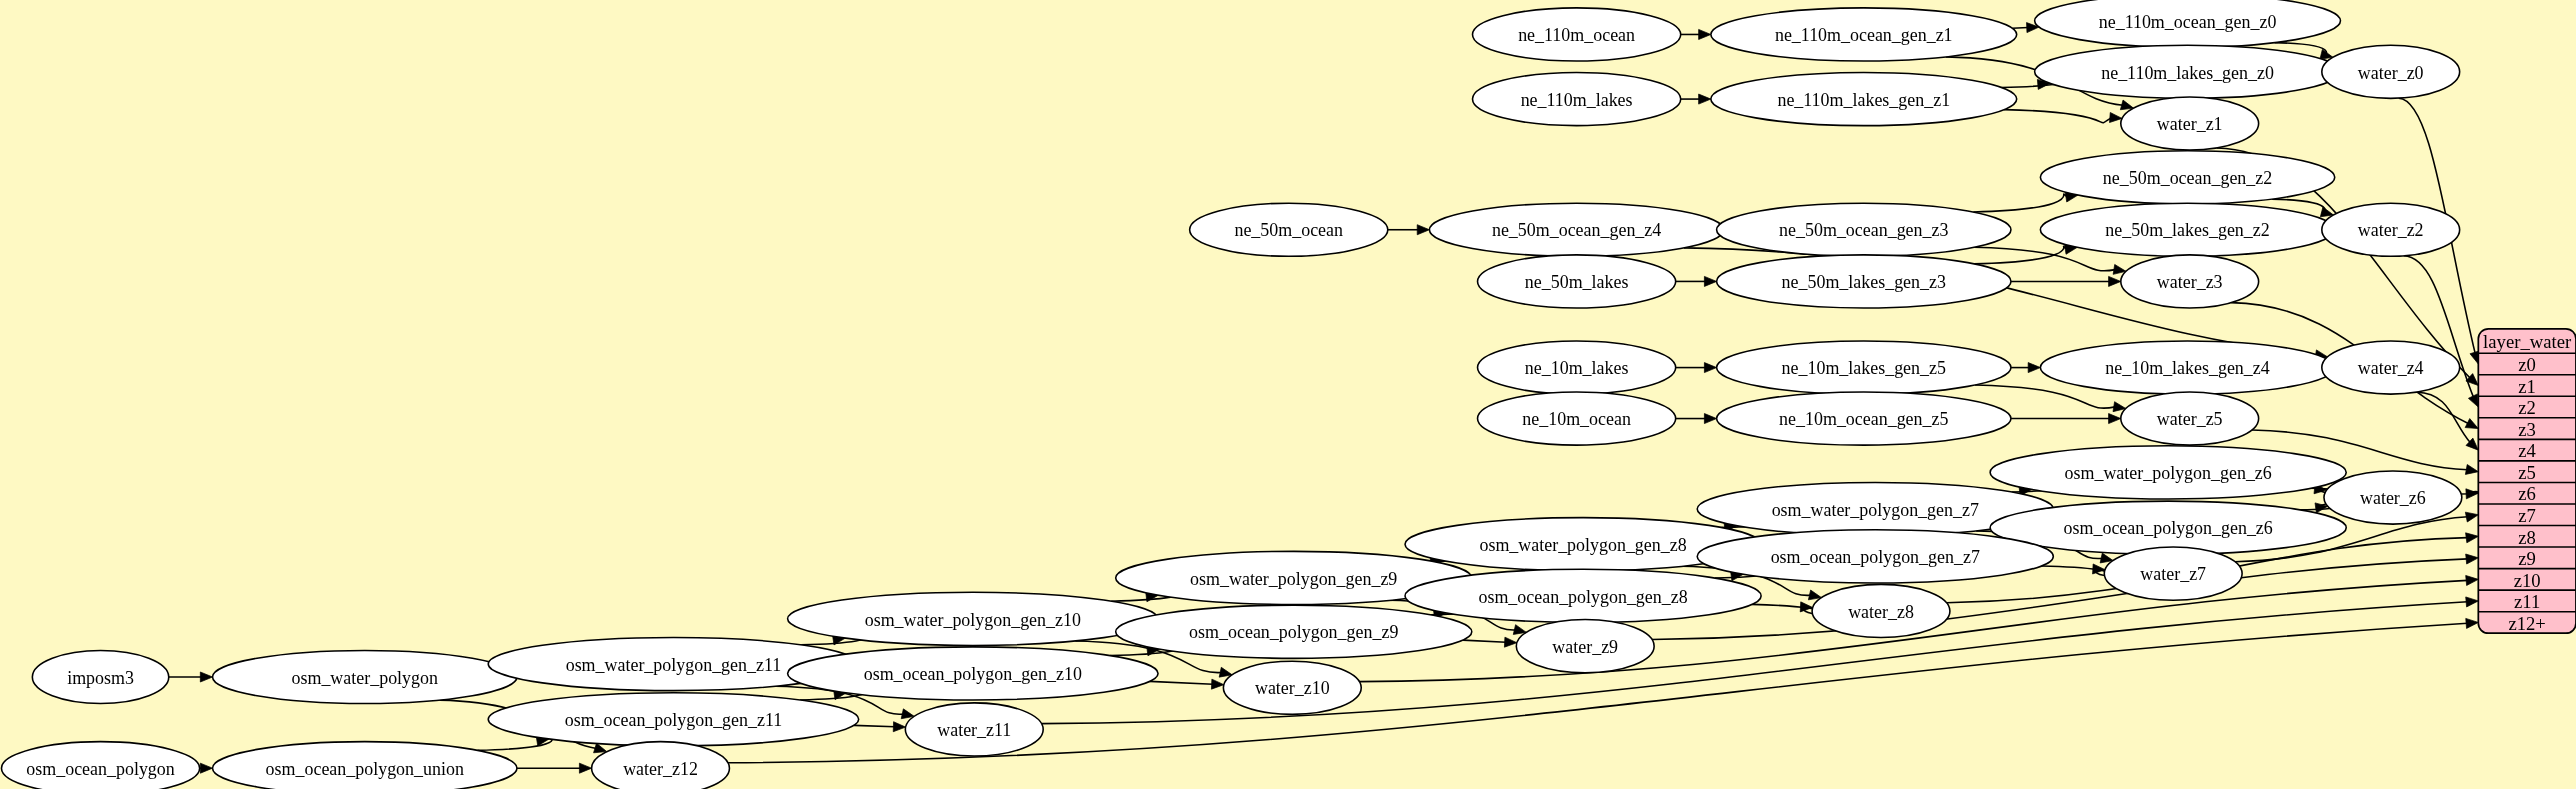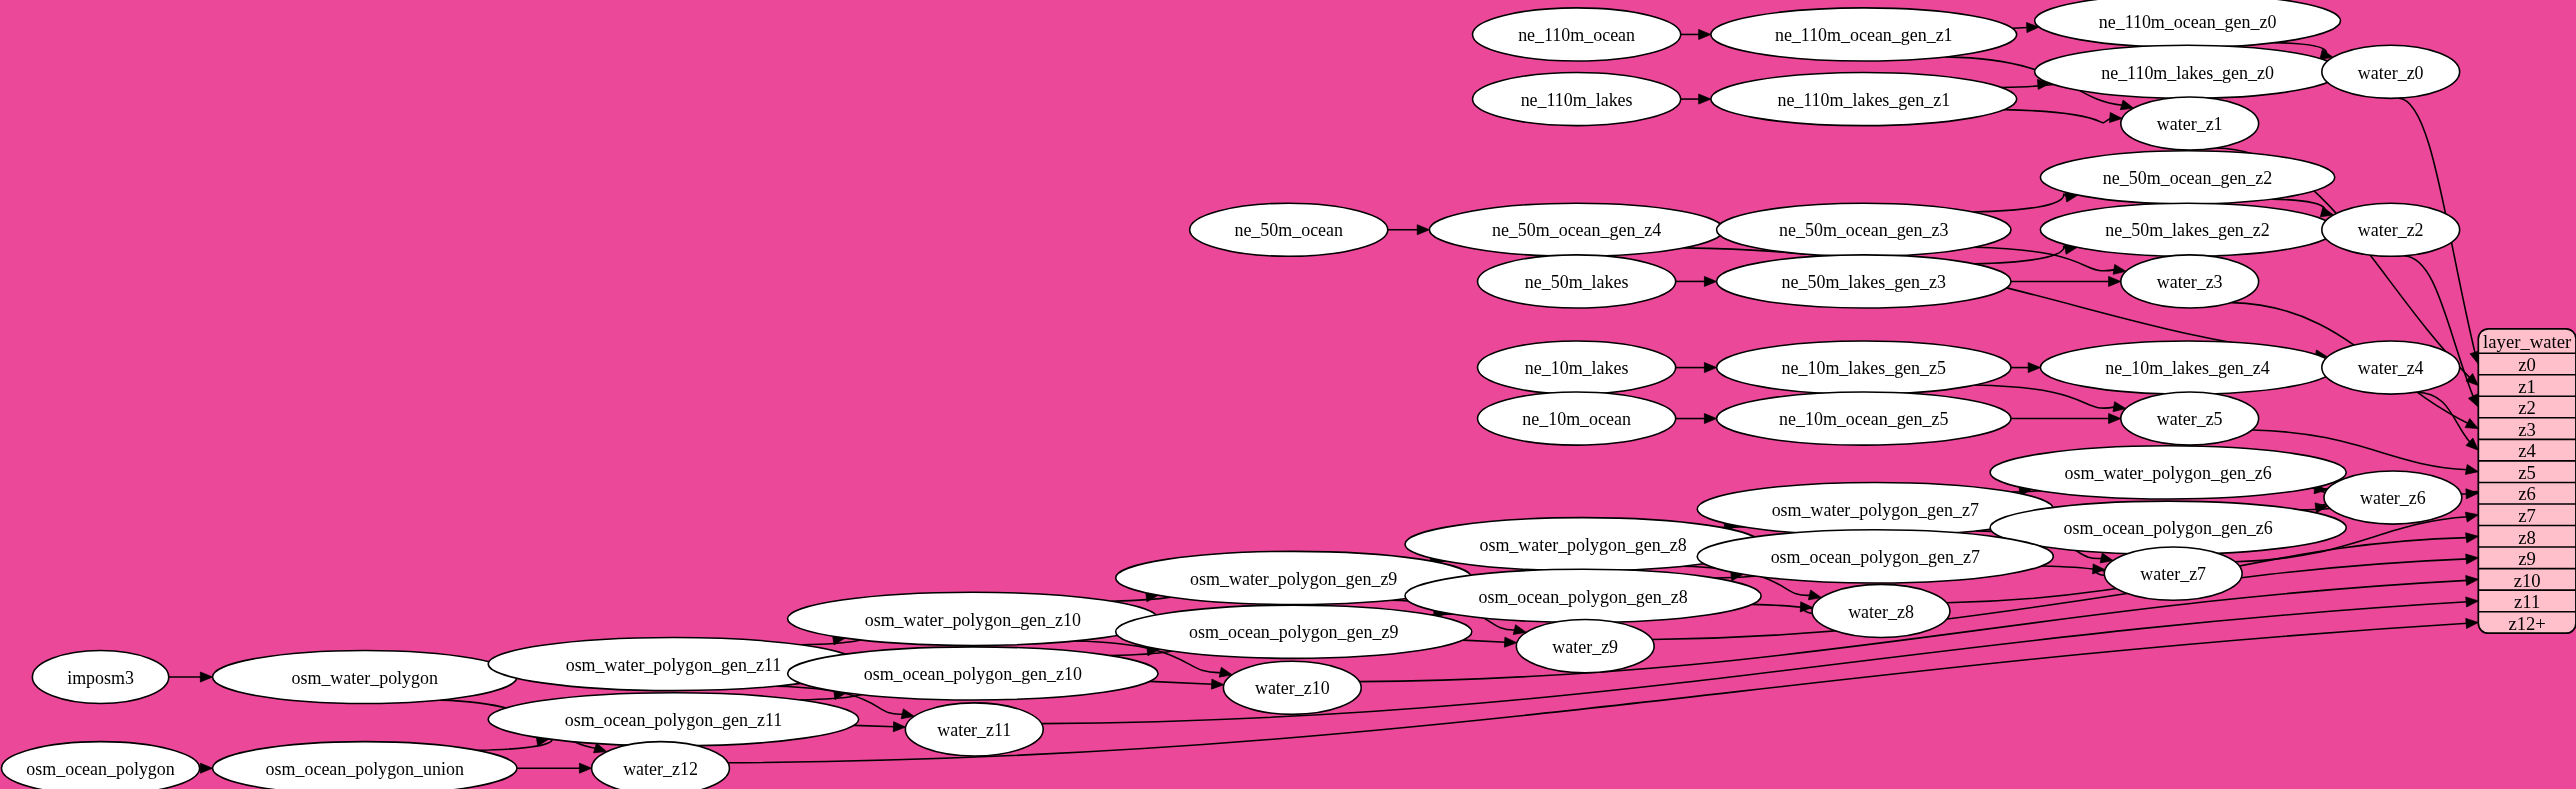--- a/index.html
+++ b/index.html
@@ -4,21 +4,21 @@
 <style>
   html, body {
     margin: 0;
     padding: 0;
     background: #ffffff;
   }
   #graph-root {
     position: relative;
     width: 2576px;
     height: 789px;
-    background: #ec4899;
+    background: #fef9c3;
     font-family: "Liberation Serif", "DejaVu Serif", serif;
     overflow: hidden;
   }
   svg { display: block; }
   .node-ellipse {
     fill: #ffffff;
     stroke: #000000;
     stroke-width: 2.2;
   }
   .node-label {

